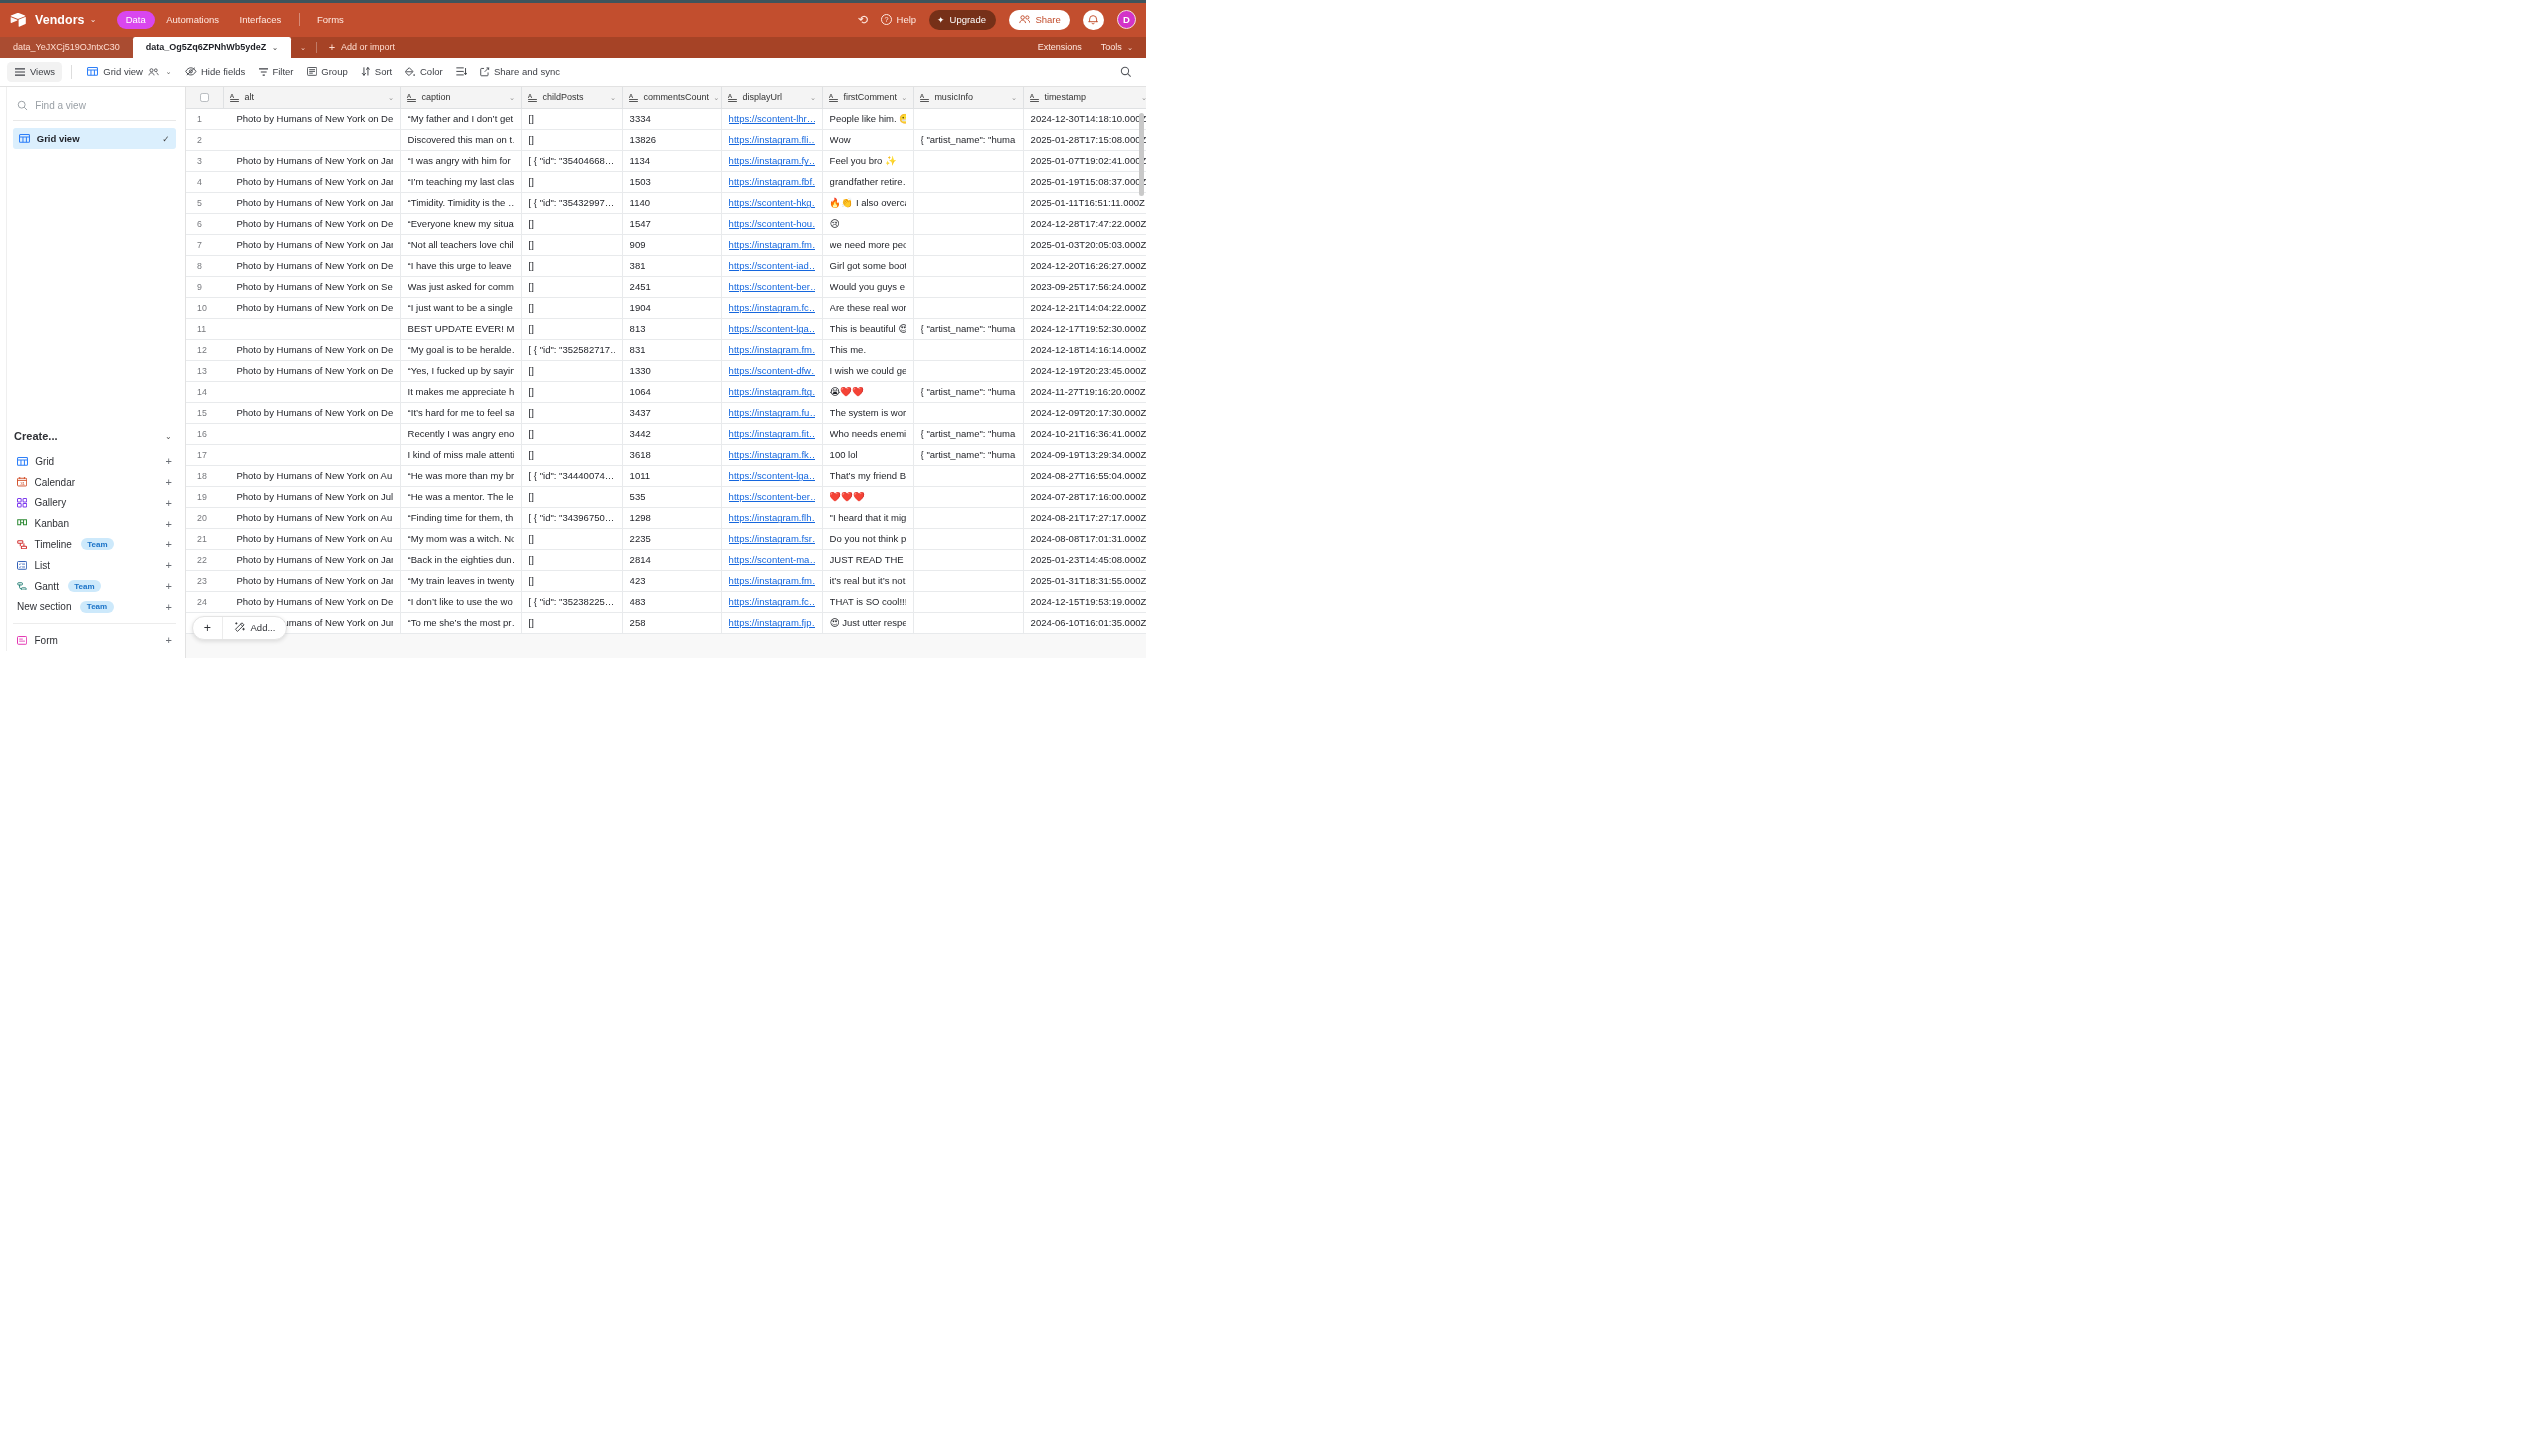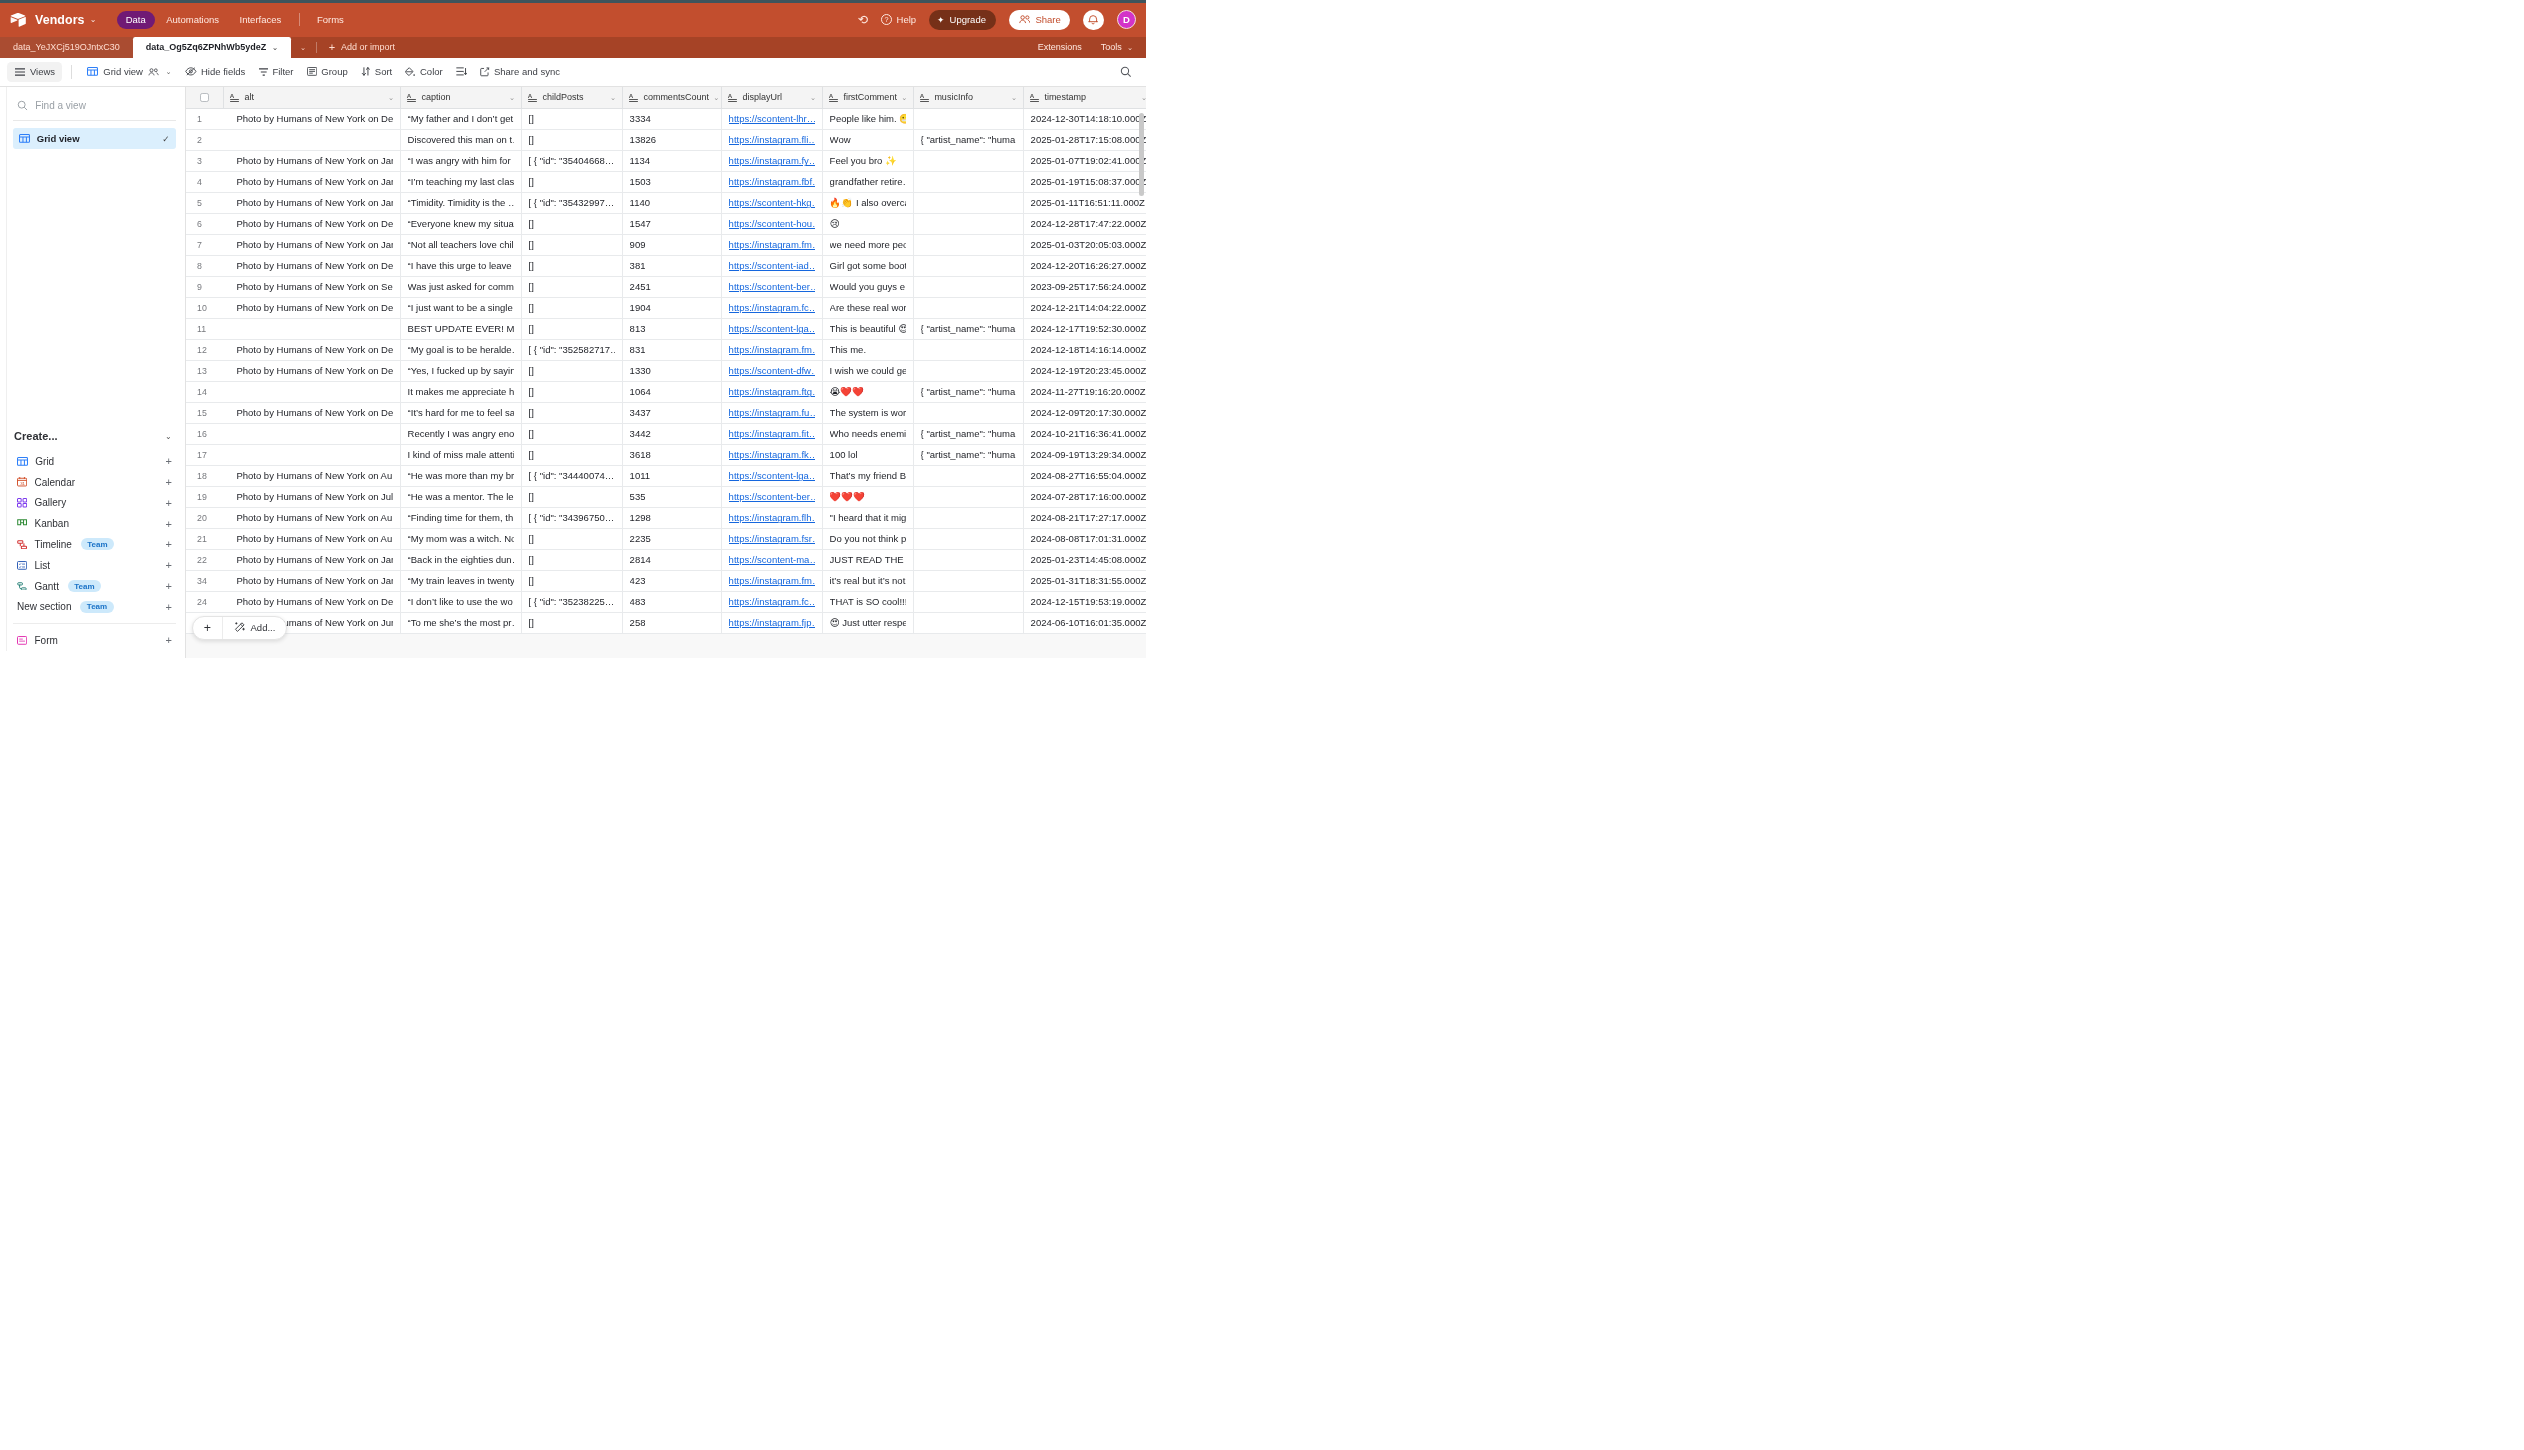--- a/index.html
+++ b/index.html
@@ -8,21 +8,21 @@
   svg { display:block; }
 
   
   .top-strip { height:2.9px; background:#3e545c; }
   .appbar { height:34px; background:#c24e2e; display:flex; align-items:center; padding:0 10.2px; color:#fff; }
   .logo { width:16px; height:14px; margin-right:8.8px; }
   .ws-name { font-size:12.4px; font-weight:700; letter-spacing:0.1px; }
   .ws-chev { margin-left:5.1px; font-size:8px; opacity:.85; }
   .appnav { display:flex; align-items:center; margin-left:20.5px; gap:2.9px; }
   .appnav .navitem { padding:3.7px 8.8px; border-radius:10.2px; font-size:9.5px; color:#ffe9e1; cursor:pointer; }
-  .appnav .navitem.active { background:#701a75; color:#fff; }
+  .appnav .navitem.active { background:#d946ef; color:#fff; }
   .navsep { width:0.7px; height:13px; background:rgba(255,255,255,.35); margin:0 5.8px; }
   .appbar-right { margin-left:auto; display:flex; align-items:center; gap:13px; }
   .hist { font-size:12.4px; color:#ffe9e1; }
   .helpwrap { display:flex; align-items:center; gap:4.4px; color:#ffe9e1; font-size:9.5px; }
   .qmark { width:11px; height:11px; border:0.9px solid #ffe9e1; border-radius:50%; font-size:7.3px; display:flex; align-items:center; justify-content:center; }
   .upgrade { background:#763018; border-radius:11px; padding:4.4px 10.2px 4.4px 8px; display:flex; gap:5.1px; align-items:center; font-size:9.5px; color:#fff; }
   .spark { font-size:8.8px; }
   .sharebtn { background:#fff; color:#c24e2e; border-radius:11px; padding:4.4px 9.5px; display:flex; gap:5.1px; align-items:center; font-size:9.5px; font-weight:400; }
   .bellwrap { width:20.5px; height:20.5px; background:#fff; border-radius:50%; display:flex; align-items:center; justify-content:center; color:#c24e2e; }
   .avatar { width:19px; height:19px; background:#d333c8; border:1.5px solid #f3e0da; border-radius:50%; color:#fff; display:flex; align-items:center; justify-content:center; font-size:9.5px; font-weight:700; }
@@ -1111,21 +1111,21 @@
             </div>
             <div class="cell cell-musicInfo" style="width: 110px;">
               <span></span>
             </div>
             <div class="cell cell-timestamp" style="width: 130px;">
               <span>2025-01-23T14:45:08.000Z</span>
             </div>
           </div>
           <div class="row">
             <div class="cell cell-num" style="width: 38px;">
-              <span>34</span>
+              <span>23</span>
             </div>
             <div class="cell cell-alt" style="width: 177px;">
               <span>Photo by Humans of New York on Jan…</span>
             </div>
             <div class="cell cell-caption" style="width: 121px;">
               <span>“My train leaves in twenty…</span>
             </div>
             <div class="cell cell-childPosts" style="width: 101px;">
               <span>[]</span>
             </div>

